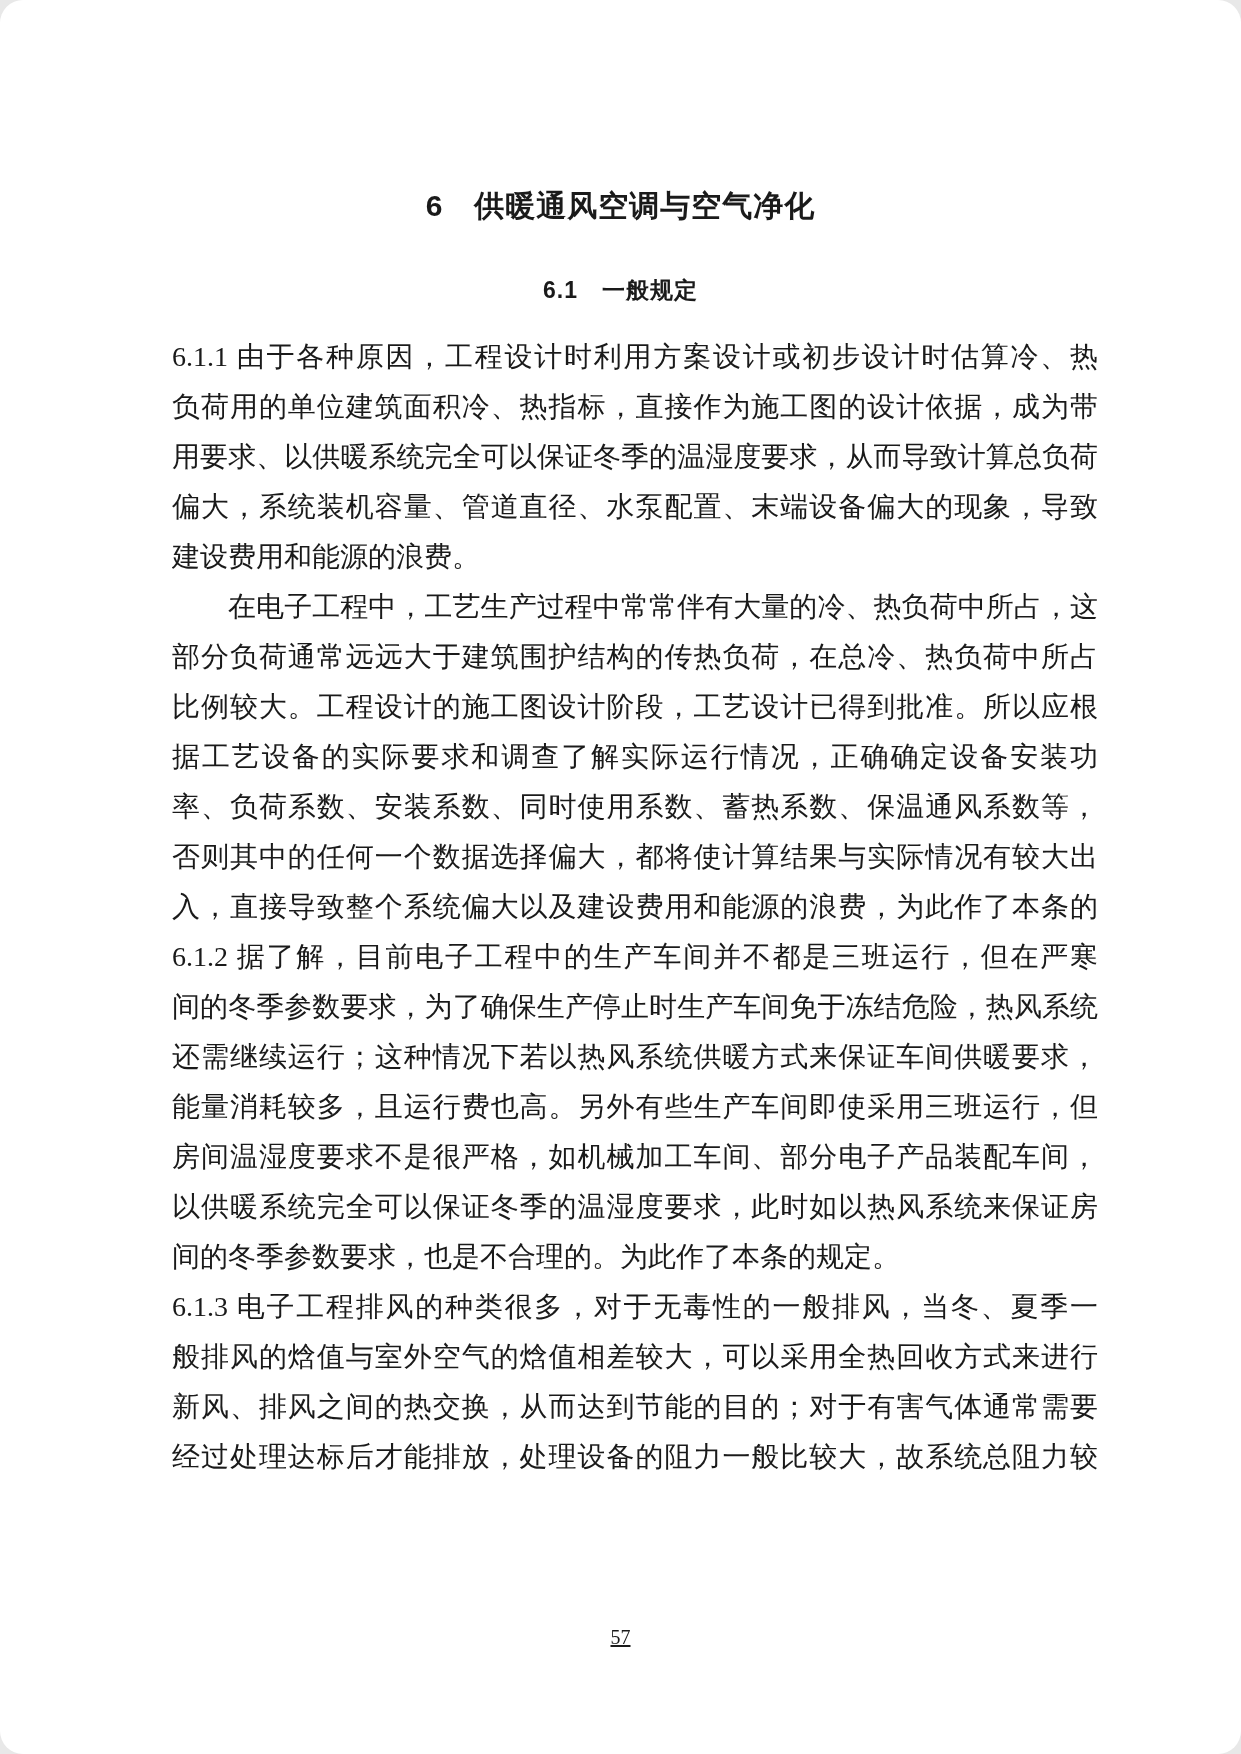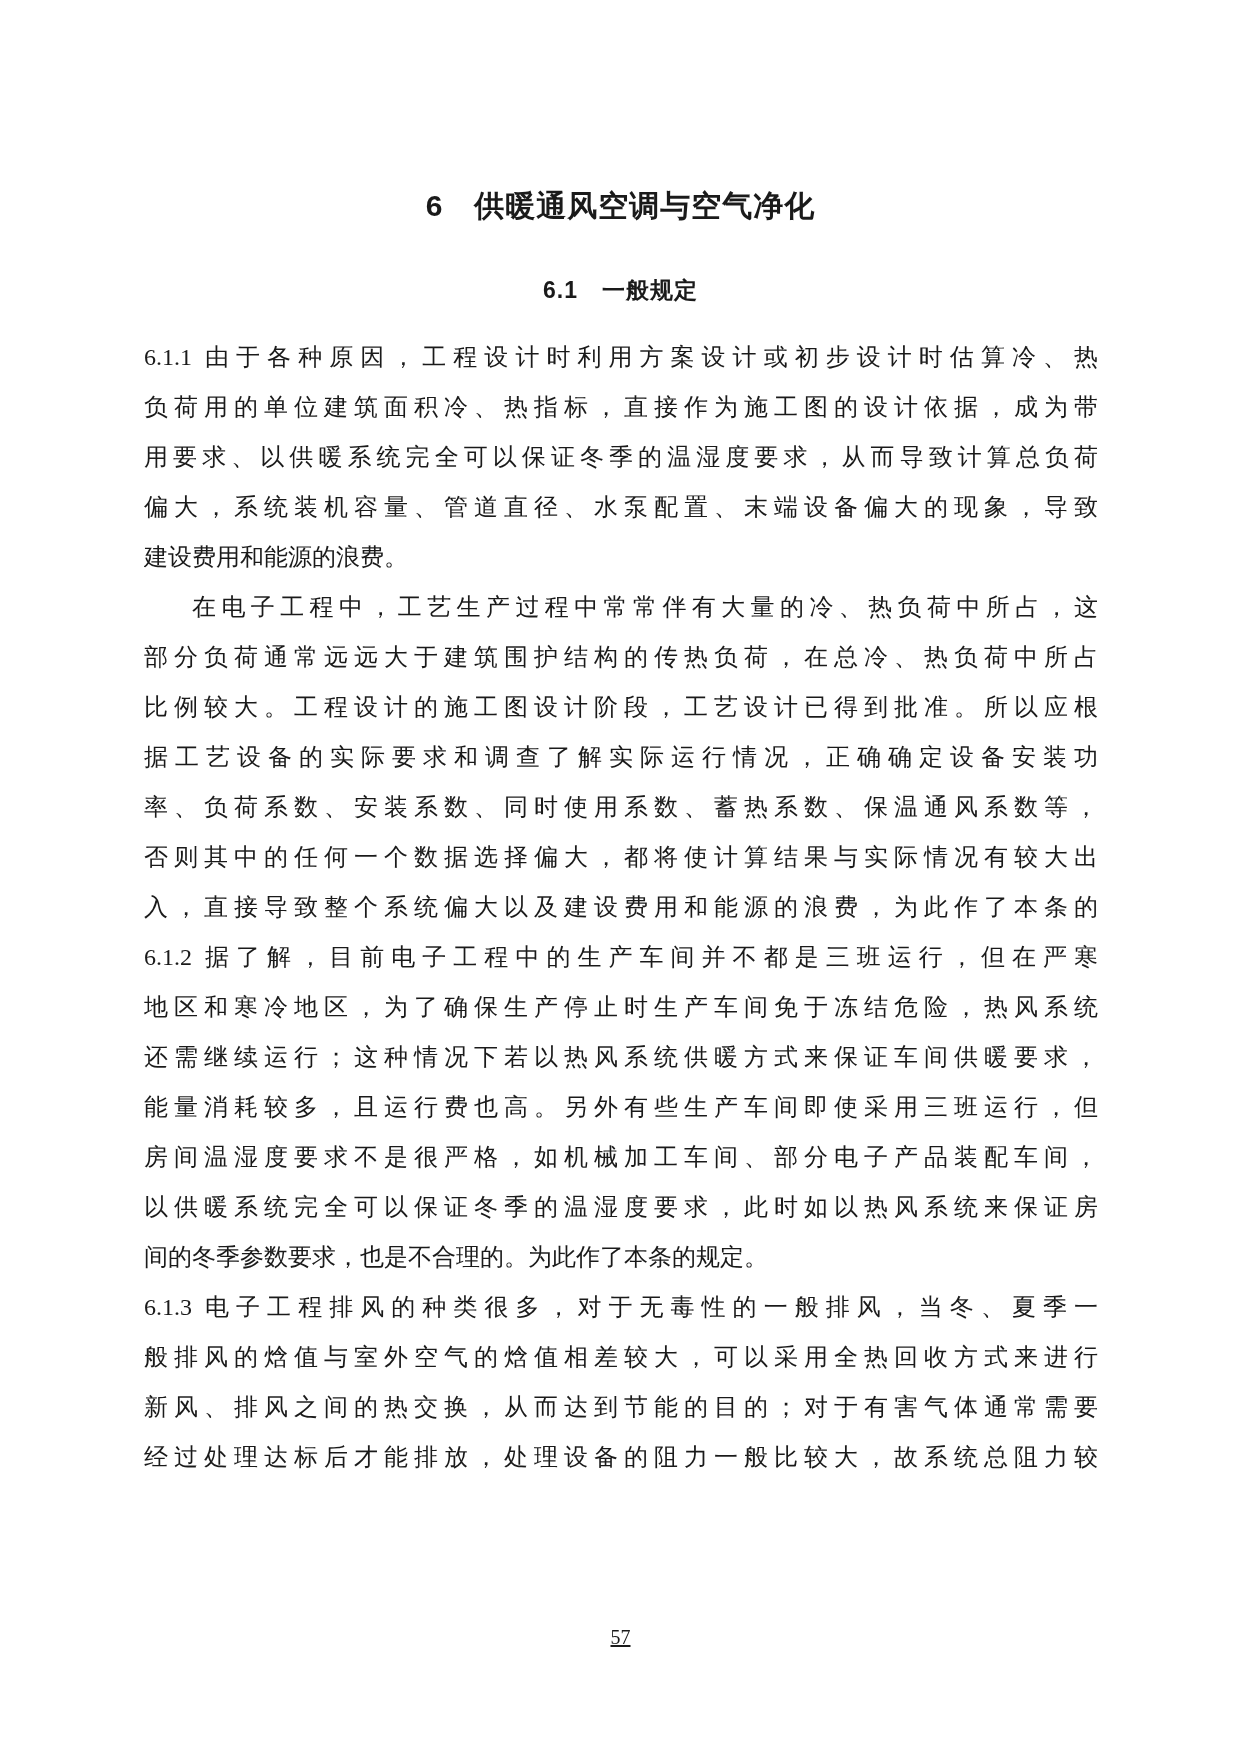--- a/index.html
+++ b/index.html
@@ -9,20 +9,21 @@
   }
   .page {
     position: relative;
     width: 1241px;
     height: 1754px;
     margin: 0 auto;
     background: #ffffff;
     color: #1a1a1a;
     font-family: "Liberation Serif", serif;
     overflow: hidden;
+    border-radius: 23px;
   }
   .chapter-title {
     position: absolute;
     top: 186px;
     left: 0;
     width: 100%;
     margin: 0;
     text-align: center;
     font-family: "Liberation Sans", sans-serif;
     font-weight: bold;
@@ -45,26 +46,27 @@
   }
   .body-text {
     position: absolute;
     left: 144px;
     top: 332px;
     width: 954px;
   }
   .line {
     height: 50px;
     line-height: 50px;
-    font-size: 24px;
+    font-size: 28px;
     text-align: justify;
     text-align-last: justify;
     text-justify: inter-ideograph;
     overflow: hidden;
     white-space: normal;
+    margin-left: 28px;
   }
   .line.last {
     text-align-last: left;
   }
   .line.indent {
     text-indent: 2em;
   }
   .page-number {
     position: absolute;
     top: 1624px;
@@ -92,21 +94,21 @@
       <div class="line">偏大，系统装机容量、管道直径、水泵配置、末端设备偏大的现象，导致</div>
       <div class="line last">建设费用和能源的浪费。</div>
       <div class="line indent">在电子工程中，工艺生产过程中常常伴有大量的冷、热负荷中所占，这</div>
       <div class="line">部分负荷通常远远大于建筑围护结构的传热负荷，在总冷、热负荷中所占</div>
       <div class="line">比例较大。工程设计的施工图设计阶段，工艺设计已得到批准。所以应根</div>
       <div class="line">据工艺设备的实际要求和调查了解实际运行情况，正确确定设备安装功</div>
       <div class="line">率、负荷系数、安装系数、同时使用系数、蓄热系数、保温通风系数等，</div>
       <div class="line">否则其中的任何一个数据选择偏大，都将使计算结果与实际情况有较大出</div>
       <div class="line">入，直接导致整个系统偏大以及建设费用和能源的浪费，为此作了本条的</div>
       <div class="line">6.1.2 据了解，目前电子工程中的生产车间并不都是三班运行，但在严寒</div>
-      <div class="line">地区和寒冷地区，为了确保生产停止时生产车间免于冻结危险，热风系统</div>
+      <div class="line">间的冬季参数要求，为了确保生产停止时生产车间免于冻结危险，热风系统</div>
       <div class="line">还需继续运行；这种情况下若以热风系统供暖方式来保证车间供暖要求，</div>
       <div class="line">能量消耗较多，且运行费也高。另外有些生产车间即使采用三班运行，但</div>
       <div class="line">房间温湿度要求不是很严格，如机械加工车间、部分电子产品装配车间，</div>
       <div class="line">以供暖系统完全可以保证冬季的温湿度要求，此时如以热风系统来保证房</div>
       <div class="line last">间的冬季参数要求，也是不合理的。为此作了本条的规定。</div>
       <div class="line">6.1.3 电子工程排风的种类很多，对于无毒性的一般排风，当冬、夏季一</div>
       <div class="line">般排风的焓值与室外空气的焓值相差较大，可以采用全热回收方式来进行</div>
       <div class="line">新风、排风之间的热交换，从而达到节能的目的；对于有害气体通常需要</div>
       <div class="line">经过处理达标后才能排放，处理设备的阻力一般比较大，故系统总阻力较</div>
     </div>

